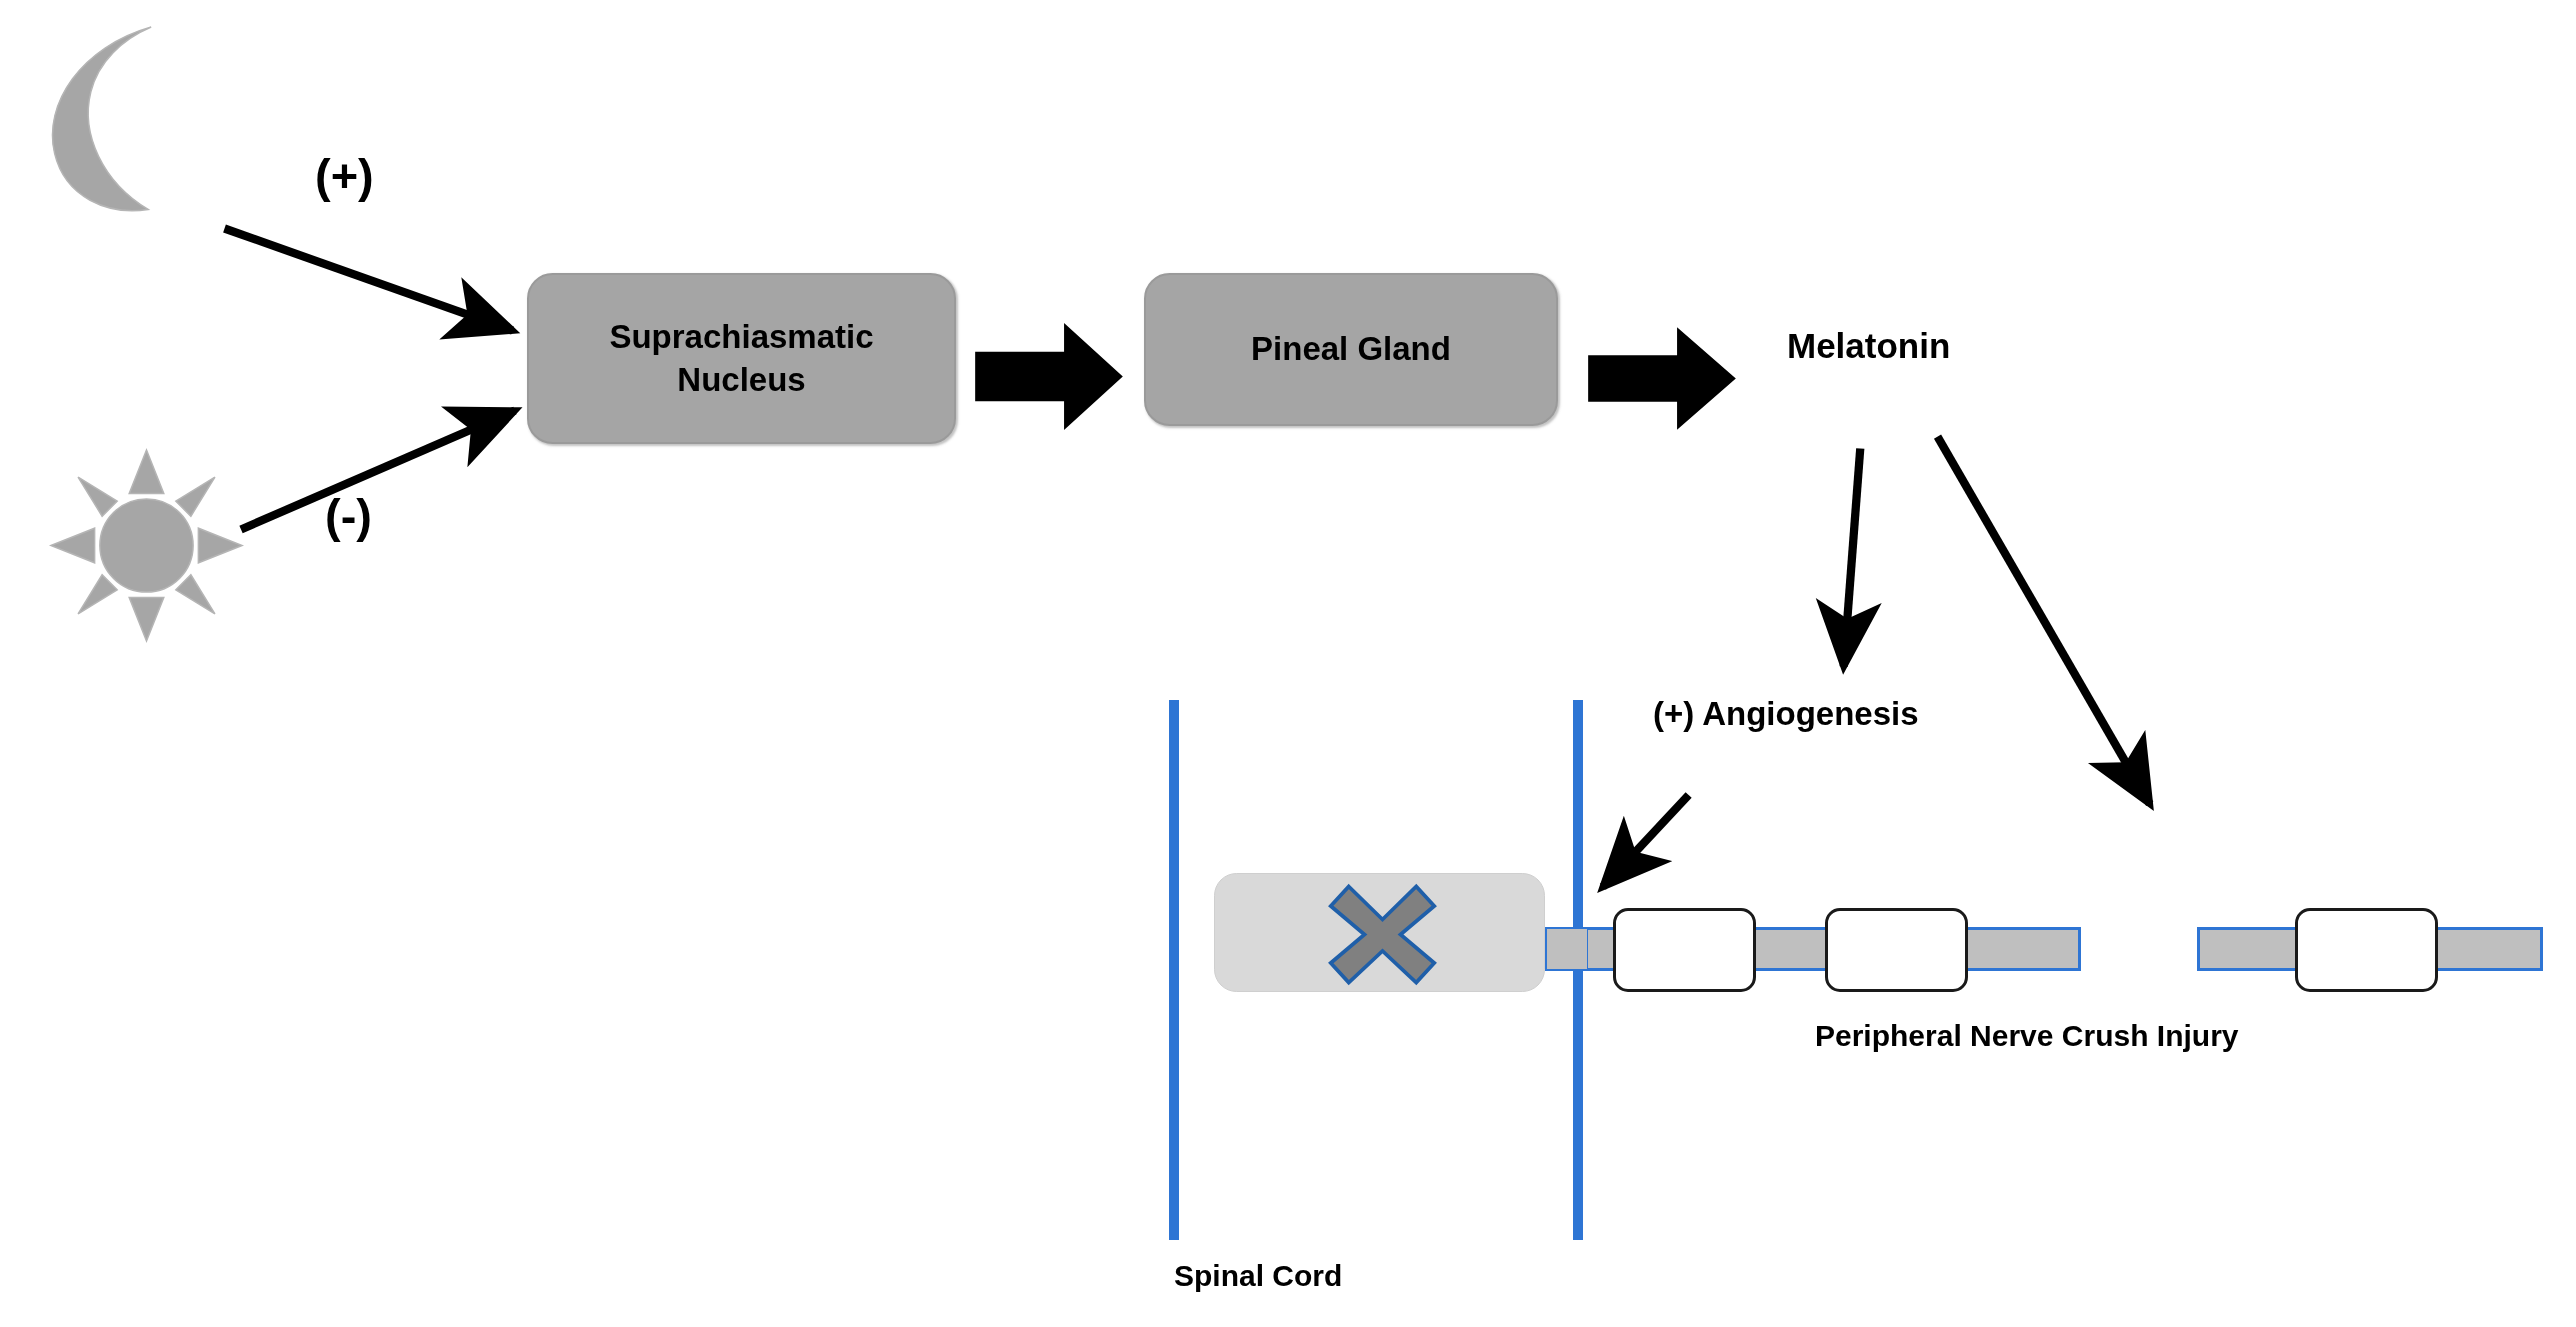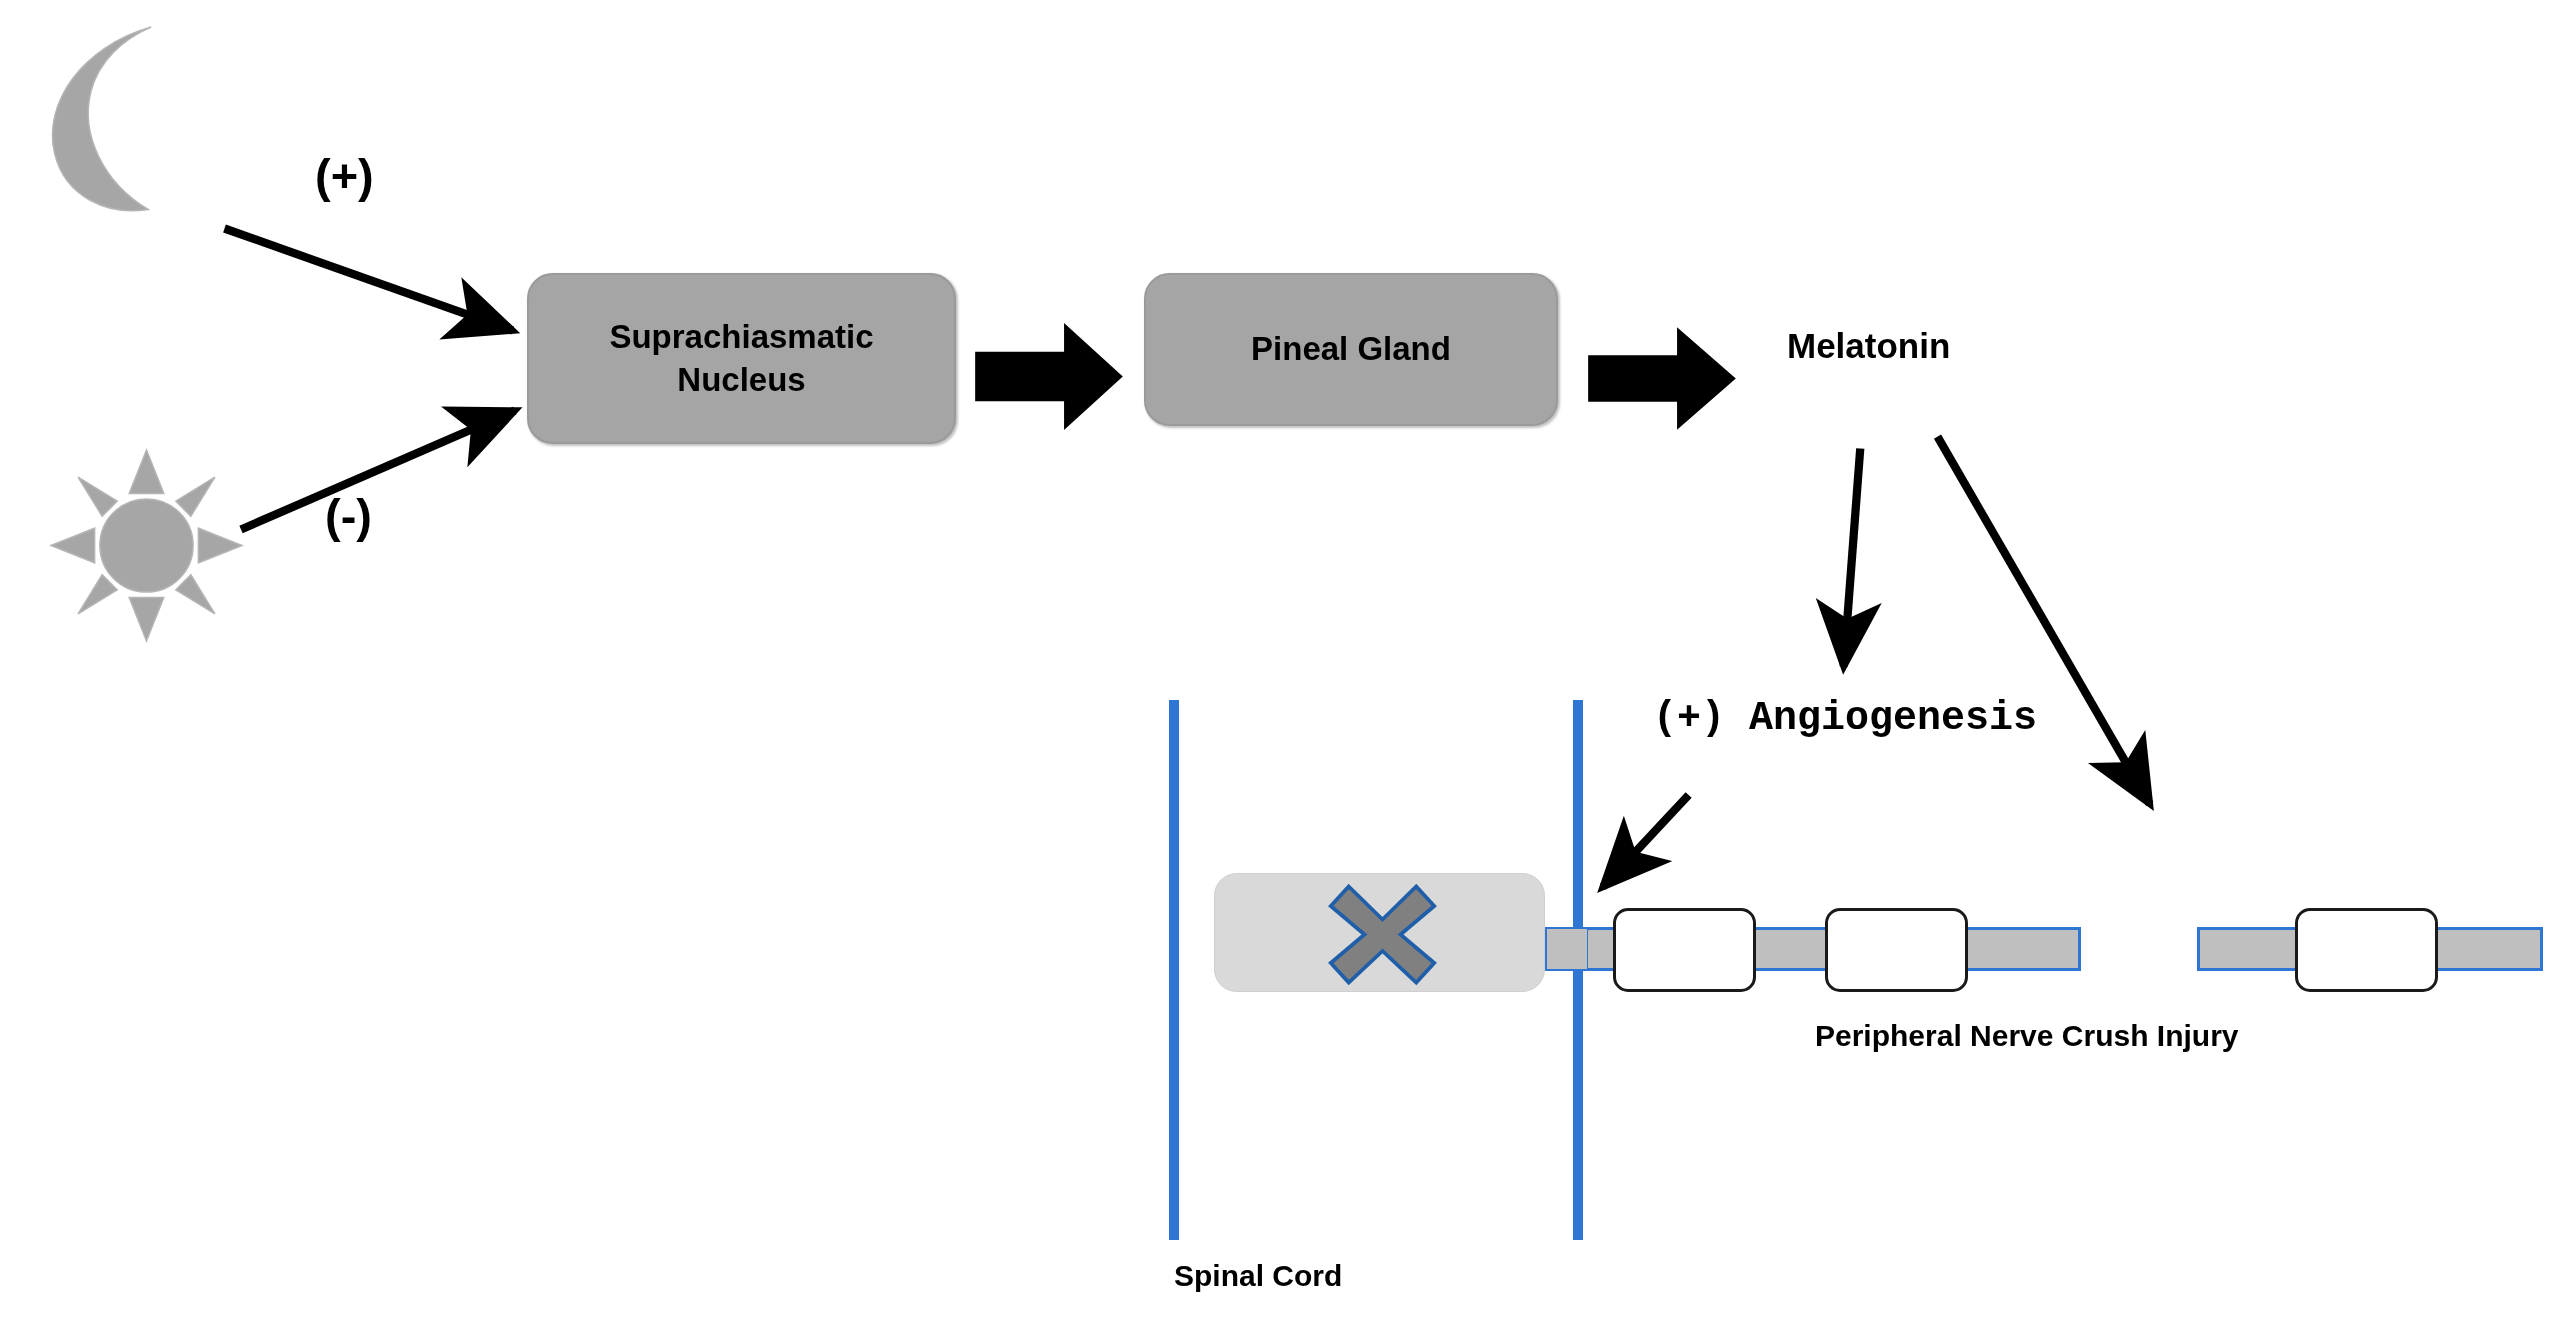--- a/index.html
+++ b/index.html
@@ -37,21 +37,21 @@
 
   
   .lbl {
     color: #000000;
     font-weight: bold;
     white-space: pre;
     line-height: 1.18;
   }
   .lbl-melatonin { font-size: 35px; }
   .lbl-sign      { font-size: 47px; }
-  .lbl-effect    { font-size: 40px; font-family: Liberation Mono, monospace; }
+  .lbl-effect    { font-size: 33px; }
   .lbl-cap       { font-size: 30px; text-align: left; }
 
   
   .cord-rail {
     background: #2E75D4;
     width: 9.8px;
   }
 
   
   .ischemic {

